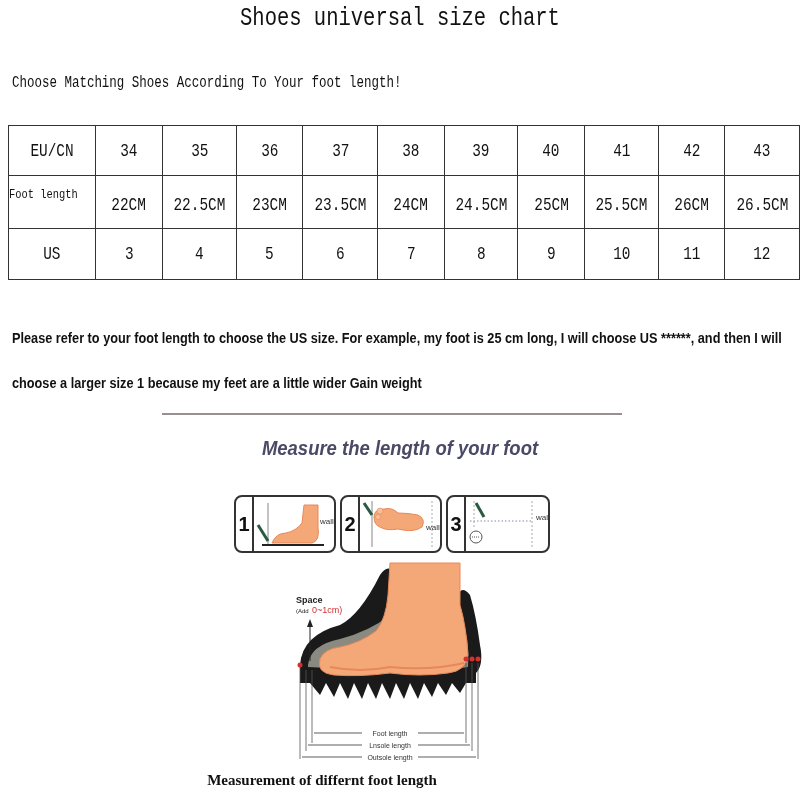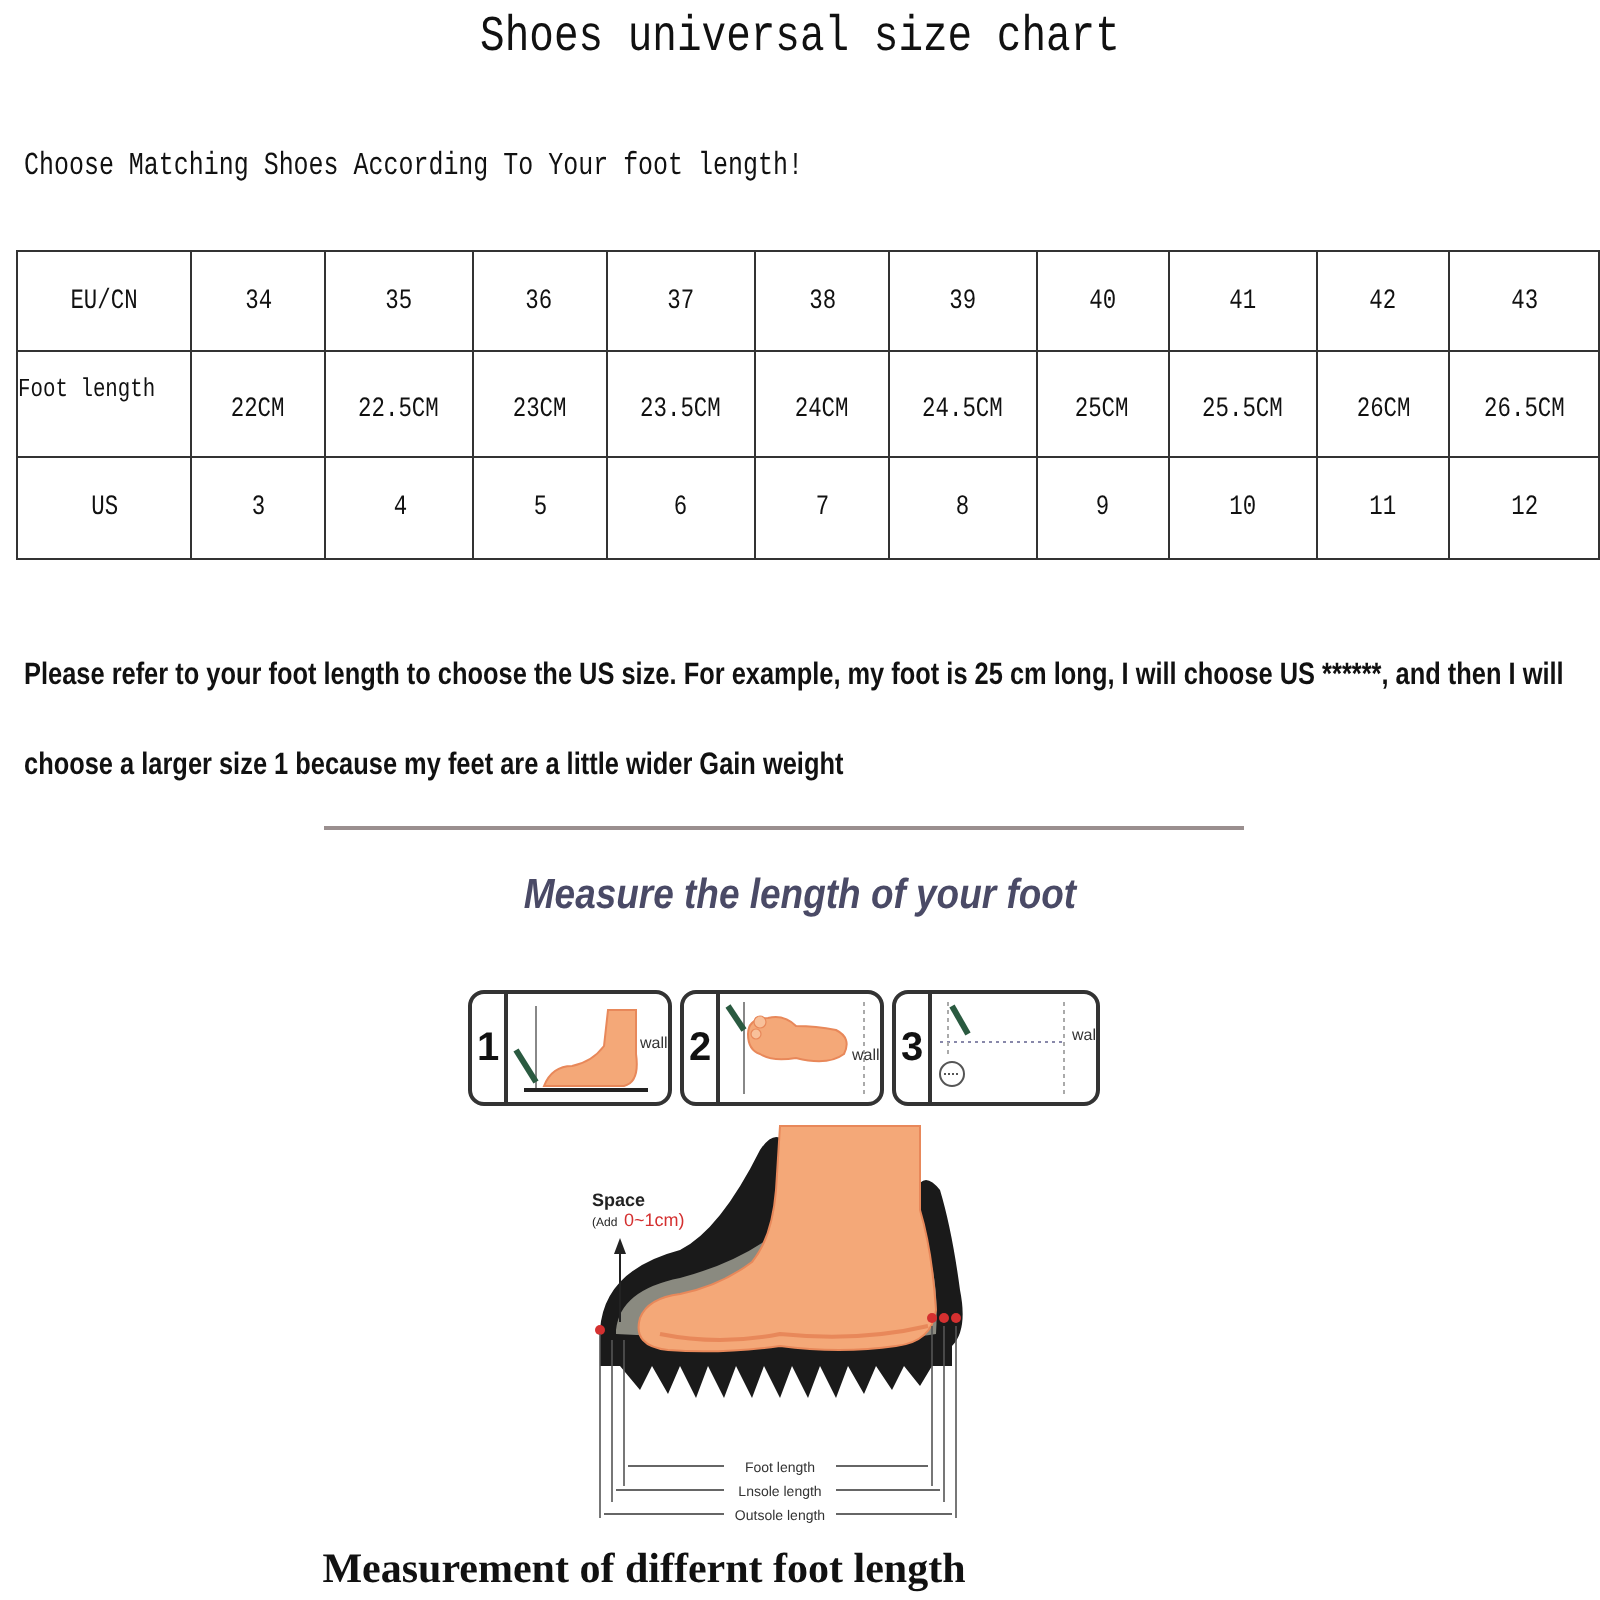--- a/index.html
+++ b/index.html
@@ -1,34 +1,34 @@
 <!DOCTYPE html>
 <html><head>
 <meta charset="utf-8">
 <style>
   html,body{margin:0;padding:0;background:#fff;}
   body{width:800px;height:800px;position:relative;overflow:hidden;font-family:"Liberation Serif",serif;color:#111;}
   .abs{position:absolute;}
   #title{left:0;top:4px;width:800px;text-align:center;font-family:"Liberation Mono","DejaVu Sans Mono",monospace;font-size:25px;transform:scaleX(0.82);letter-spacing:0px;}
   #subtitle{left:12px;top:74px;font-family:"Liberation Mono","DejaVu Sans Mono",monospace;font-size:16px;transform-origin:left center;transform:scaleX(0.78);white-space:nowrap;}
   table.size{position:absolute;left:8px;top:125px;border-collapse:collapse;table-layout:fixed;}
-  table.size td{border:1.5px solid #333;text-align:center;font-family:"Liberation Mono","DejaVu Sans Mono",monospace;font-size:14px;padding:0;}
+  table.size td{border:1.5px solid #333;text-align:center;font-family:"Liberation Mono","DejaVu Sans Mono",monospace;font-size:18px;padding:0;}
   table.size td span{display:inline-block;transform:scaleX(0.8);}
   .r1 td{height:49px;}
   .r2 td{height:46px;padding-top:6px !important;}
   .r3 td{height:50px;}
   td.fl{font-size:13px !important;vertical-align:top;}
   td.fl span{transform-origin:left top;transform:scaleX(0.85);margin-top:5px;white-space:nowrap;}
   .para{left:12px;font-family:"Liberation Sans",sans-serif;font-weight:bold;font-size:15.5px;white-space:nowrap;transform-origin:left center;transform:scaleX(0.82);color:#111;}
   #rule{left:162px;top:413px;width:460px;height:2px;background:#9a8f8f;}
   #measure-title{left:0;width:800px;top:436px;text-align:center;font-family:"Liberation Sans",sans-serif;font-style:italic;font-weight:bold;font-size:21px;color:#4a4a66;transform:scaleX(0.88);}
   .step{position:absolute;top:495px;height:58px;border:2px solid #333;border-radius:8px;background:#fff;box-sizing:border-box;}
   .step .num{position:absolute;left:0;top:0;bottom:0;width:16px;border-right:2px solid #333;font-family:"Liberation Sans",sans-serif;font-weight:bold;font-size:20px;display:flex;align-items:center;justify-content:center;}
   .step .wall{position:absolute;font-family:"Liberation Sans",sans-serif;font-size:8px;color:#333;}
-  #caption{left:0;width:644px;top:772px;text-align:center;font-family:"Liberation Serif",serif;font-weight:bold;font-size:21px;}
+  #caption{left:0;width:644px;top:772px;text-align:center;font-family:"Liberation Serif",serif;font-weight:bold;font-size:15px;}
   .lbl{font-family:"Liberation Sans",sans-serif;font-size:7px;fill:#333;}
 </style>
 </head>
 <body>
 
 <div id="title" class="abs">Shoes universal size chart</div>
 <div id="subtitle" class="abs">Choose Matching Shoes According To Your foot length!</div>
 
 <table class="size">
   <colgroup>

